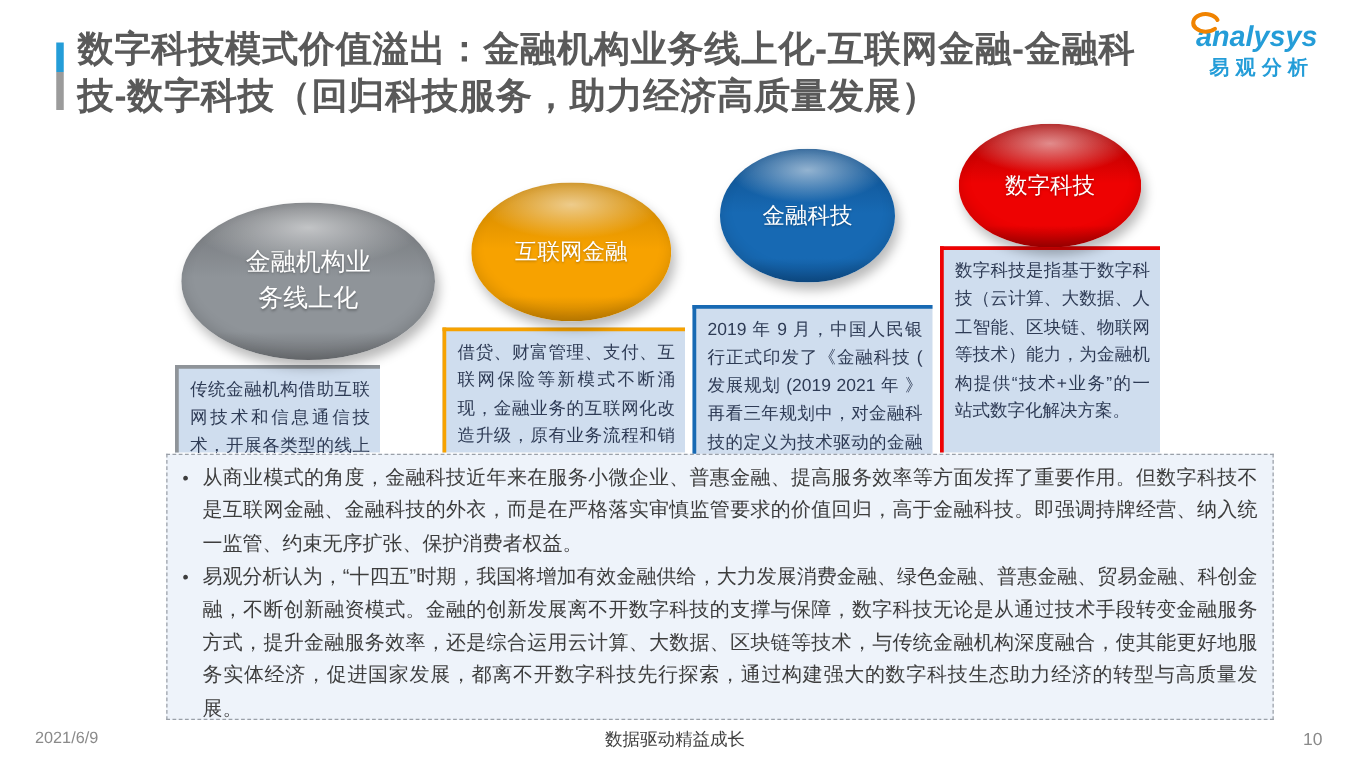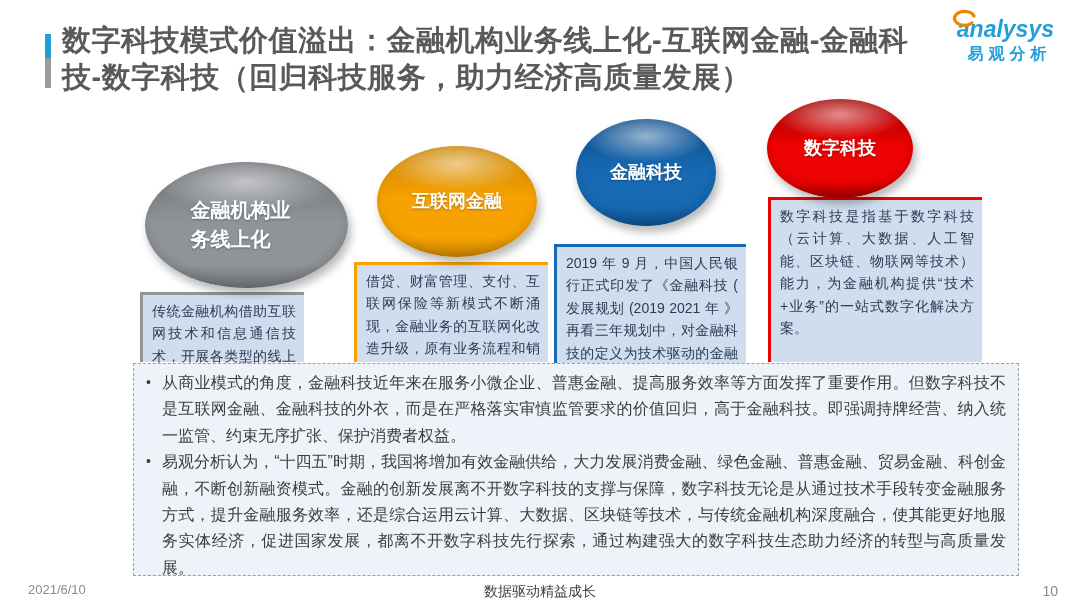--- a/index.html
+++ b/index.html
@@ -24,22 +24,22 @@
   .logo-cn{font-size:16px;font-weight:bold;color:var(--brand_blue);letter-spacing:5px;margin-top:1px;padding-left:8px;}
   
   .watermark{
     position:absolute;left:260px;top:350px;font-size:78px;font-weight:bold;
     color:rgba(110,180,215,.08);transform:rotate(-10deg);letter-spacing:24px;
     pointer-events:none;white-space:nowrap;
   }
   
   .bubble{
     position:absolute;border-radius:50%;
-    display:flex;align-items:center;justify-content:center;text-align:left;
-    color:#fff;font-weight:bold;
+    display:flex;align-items:center;justify-content:center;text-align:center;
+    color:#fff;font-weight:normal;
     background:
       radial-gradient(ellipse 62% 34% at 50% 16%, rgba(255,255,255,.55), rgba(255,255,255,0) 72%),
       linear-gradient(180deg, var(--cd) 0%, var(--c) 48%, var(--c) 82%, var(--cd) 100%);
     box-shadow:3px 6px 9px rgba(0,0,0,.28), inset 0 -5px 10px rgba(0,0,0,.12);
   }
   .bubble .lbl{text-shadow:0 1px 2px rgba(0,0,0,.3);line-height:1.45;}
   .panel{
     position:absolute;background:var(--panel_bg);
     border-top:3px solid var(--c);border-left:3px solid var(--c);
     box-sizing:border-box;padding:5px 8px 6px 9px;
@@ -81,21 +81,21 @@
 
   <div class="panel" style="left: 140px; top: 292px; width: 164px; height: 70px; --c: #8f9499; --cd: #6e7175;">
     <span>传统金融机构借助互联网技术和信息通信技术，开展各类型的线上化金融业务与服务。</span>
   </div>
   <div class="panel" style="left: 354px; top: 262px; width: 194px; height: 100px; --c: #f7a200; --cd: #c98300;">
     <span>借贷、财富管理、支付、互联网保险等新模式不断涌现，金融业务的互联网化改造升级，原有业务流程和销售渠道改变。</span>
   </div>
   <div class="panel" style="left: 554px; top: 244px; width: 192px; height: 132px; --c: #1769b3; --cd: #0e4e8b;">
     <span>2019 年 9 月，中国人民银行正式印发了《金融科技 ( 发展规划 (2019 2021 年 》再看三年规划中，对金融科技的定义为技术驱动的金融创新，强调技术在先。</span>
   </div>
-  <div class="panel" style="left: 768px; top: 197px; width: 214px; height: 165px; --c: #ee0202; --cd: #a50000;">
+  <div class="panel" style="left: 752px; top: 197px; width: 176px; height: 165px; --c: #ee0202; --cd: #a50000;">
     <span>数字科技是指基于数字科技（云计算、大数据、人工智能、区块链、物联网等技术）能力，为金融机构提供“技术+业务”的一站式数字化解决方案。</span>
   </div>
 
   <div class="bubble" style="left: 145px; top: 162px; width: 203px; height: 126px; font-size: 20px; --c: #8f9499; --cd: #6e7175;">
     <span class="lbl" style="width:112px;">金融机构业务线上化</span>
   </div>
   <div class="bubble" style="left: 377px; top: 146px; width: 160px; height: 111px; font-size: 18px; --c: #f7a200; --cd: #c98300;">
     <span class="lbl">互联网金融</span>
   </div>
   <div class="bubble" style="left: 576px; top: 119px; width: 140px; height: 107px; font-size: 18px; --c: #1769b3; --cd: #0e4e8b;">
@@ -109,17 +109,17 @@
     <div class="bullet">
       <span class="dot">•</span>
       <span class="txt">从商业模式的角度，金融科技近年来在服务小微企业、普惠金融、提高服务效率等方面发挥了重要作用。但数字科技不是互联网金融、金融科技的外衣，而是在严格落实审慎监管要求的价值回归，高于金融科技。即强调持牌经营、纳入统一监管、约束无序扩张、保护消费者权益。</span>
     </div>
     <div class="bullet">
       <span class="dot">•</span>
       <span class="txt">易观分析认为，“十四五”时期，我国将增加有效金融供给，大力发展消费金融、绿色金融、普惠金融、贸易金融、科创金融，不断创新融资模式。金融的创新发展离不开数字科技的支撑与保障，数字科技无论是从通过技术手段转变金融服务方式，提升金融服务效率，还是综合运用云计算、大数据、区块链等技术，与传统金融机构深度融合，使其能更好地服务实体经济，促进国家发展，都离不开数字科技先行探索，通过构建强大的数字科技生态助力经济的转型与高质量发展。</span>
     </div>
   </div>
 
-  <div class="footer-date">2021/6/10</div>
+  <div class="footer-date">2021/6/9</div>
   <div class="footer-motto">数据驱动精益成长</div>
   <div class="footer-page">10</div>
 
 </div>
 
 </body></html>

